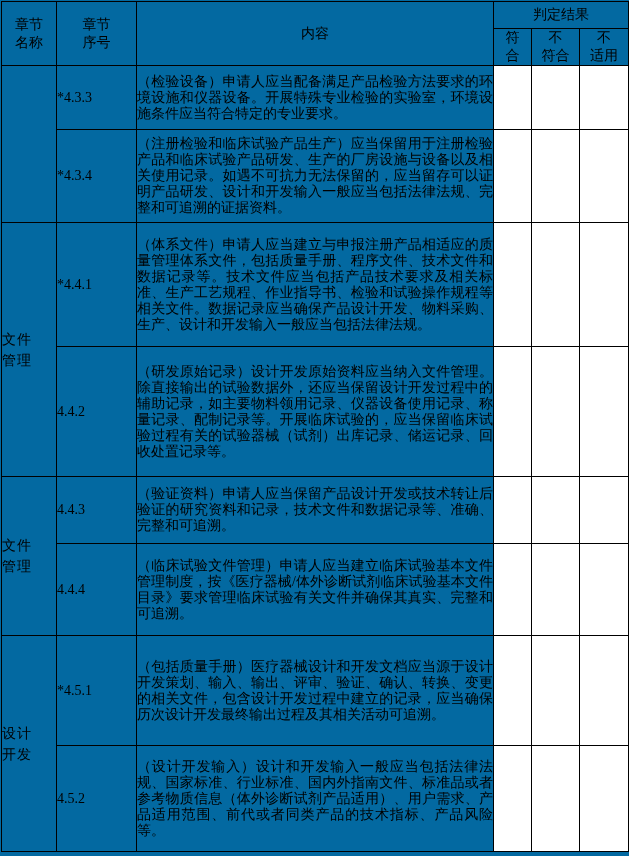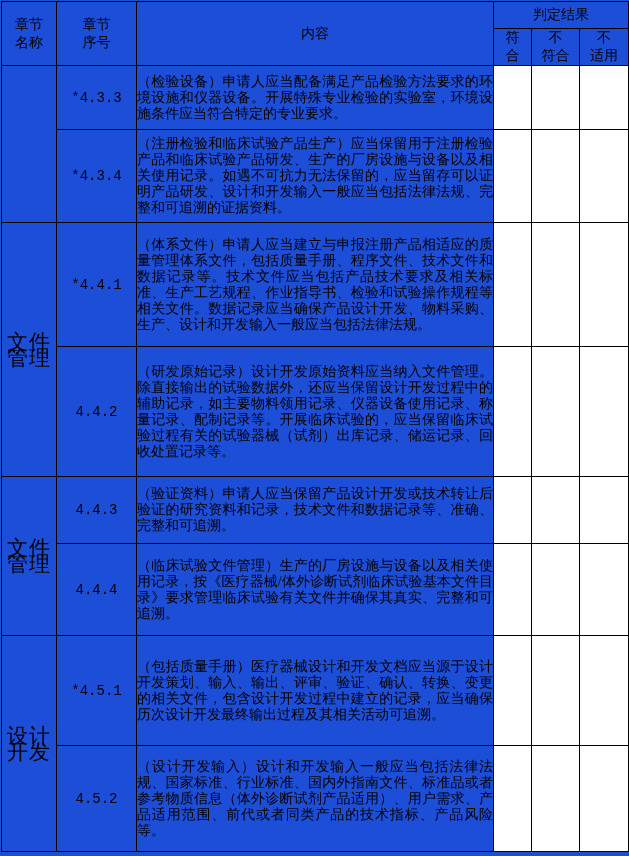--- a/index.html
+++ b/index.html
@@ -4,21 +4,21 @@
 <style>
   html, body {
     margin: 0;
     padding: 0;
     background: #ffffff;
     width: 629px;
   }
   .page {
     width: 629px;
     height: 856px;
-    background: #1d4ed8;
+    background: #0369a1;
     box-sizing: border-box;
     padding: 1px;
   }
   table.review-table {
     border-collapse: collapse;
     table-layout: fixed;
     width: 627px;
     font-family: "Liberation Serif", "DejaVu Serif", serif;
     color: #000000;
   }
@@ -32,34 +32,32 @@
   }
   th.hdr {
     font-size: 14px;
     line-height: 18px;
     text-align: center;
     vertical-align: middle;
     white-space: pre-line;
   }
   th.hdr-chapter { border-bottom: none; }
   td.group-cell {
-    font-size: 21px;
+    font-size: 14px;
     font-weight: bold;
-    line-height: 16px;
-    text-align: center;
+    line-height: 21px;
     vertical-align: middle;
     white-space: pre-line;
     letter-spacing: 1px;
   }
   td.group-empty { border-top: none; }
   td.secno-cell {
     font-size: 14px;
-    text-align: center;
+    text-align: left;
     vertical-align: middle;
-    font-family: Liberation Mono, monospace;
   }
   td.content-cell {
     font-size: 14px;
     line-height: 16px;
     text-align: justify;
     text-justify: inter-ideograph;
     vertical-align: middle;
     padding: 2px 4px 2px 5px;
   }
   td.result-cell { background: #ffffff; }
@@ -142,21 +140,21 @@
         <td class="group-cell" rowspan="2">文件
 管理</td>
         <td class="secno-cell">4.4.3</td>
         <td class="content-cell">（验证资料）申请人应当保留产品设计开发或技术转让后验证的研究资料和记录，技术文件和数据记录等、准确、完整和可追溯。</td>
         <td class="result-cell"></td>
         <td class="result-cell"></td>
         <td class="result-cell"></td>
       </tr>
       <tr class="row-5">
         <td class="secno-cell">4.4.4</td>
-        <td class="content-cell">（临床试验文件管理）生产的厂房设施与设备以及相关使用记录，按《医疗器械/体外诊断试剂临床试验基本文件目录》要求管理临床试验有关文件并确保其真实、完整和可追溯。</td>
+        <td class="content-cell">（临床试验文件管理）申请人应当建立临床试验基本文件管理制度，按《医疗器械/体外诊断试剂临床试验基本文件目录》要求管理临床试验有关文件并确保其真实、完整和可追溯。</td>
         <td class="result-cell"></td>
         <td class="result-cell"></td>
         <td class="result-cell"></td>
       </tr>
 
       <tr class="row-6">
         <td class="group-cell" rowspan="2">设计
 开发</td>
         <td class="secno-cell">*4.5.1</td>
         <td class="content-cell">（包括质量手册）医疗器械设计和开发文档应当源于设计开发策划、输入、输出、评审、验证、确认、转换、变更的相关文件，包含设计开发过程中建立的记录，应当确保历次设计开发最终输出过程及其相关活动可追溯。</td>

